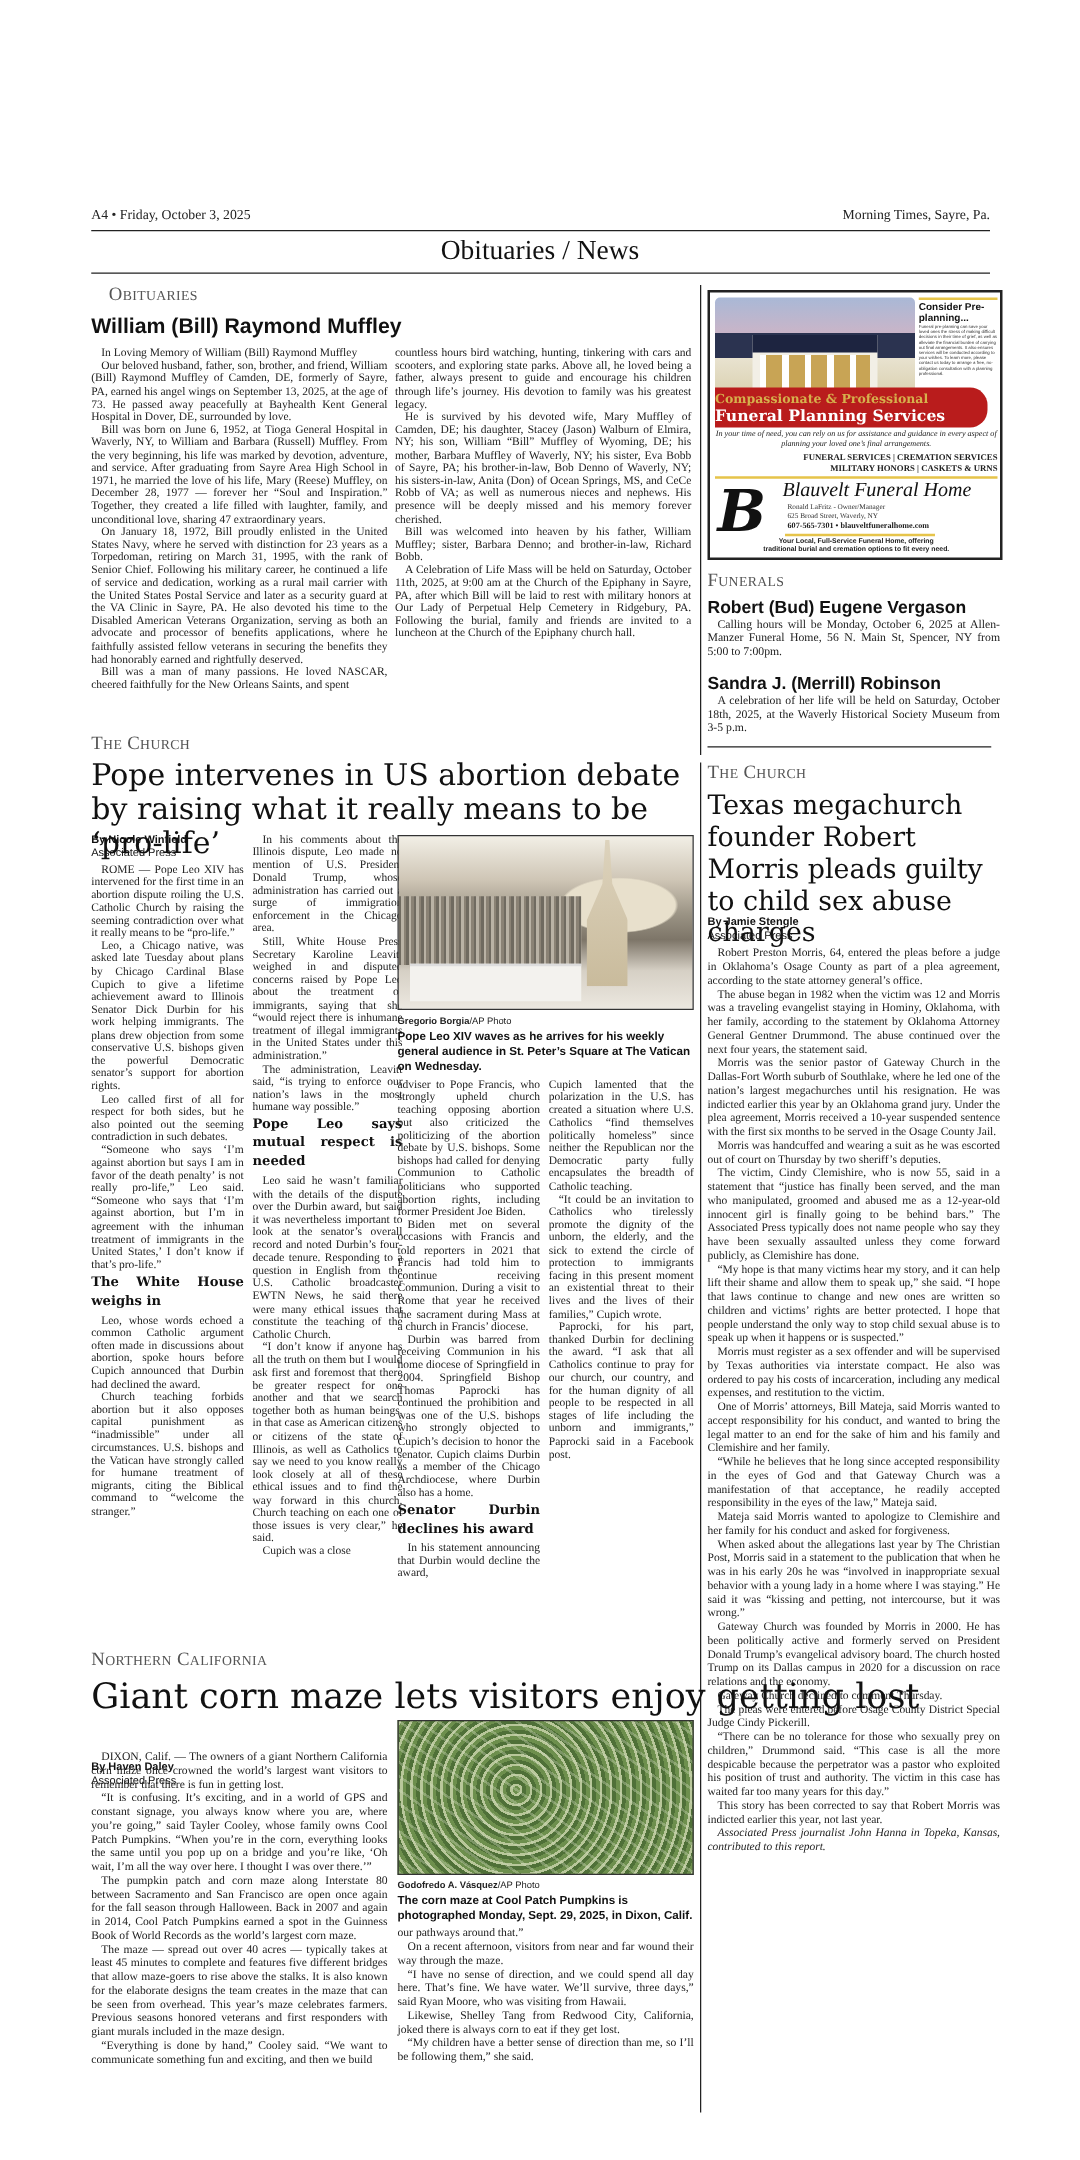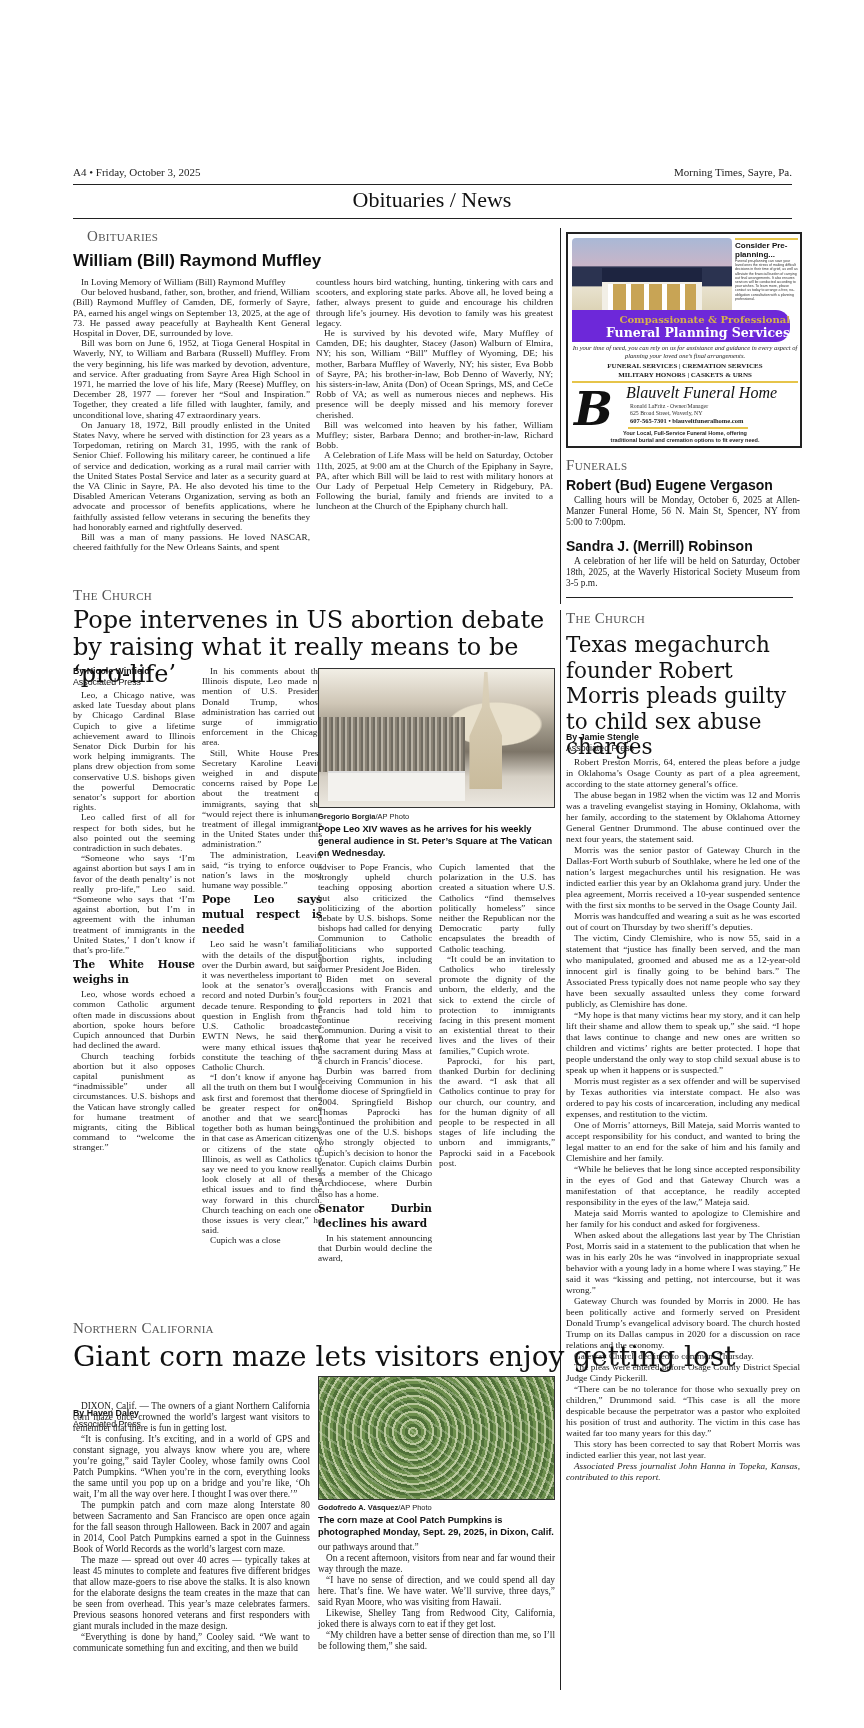--- a/index.html
+++ b/index.html
@@ -23,25 +23,25 @@
 .vline{position:absolute;width:1px;background:#222}
 
 .ad{border:2px solid #222;background:#fff;overflow:hidden}
 .ad-photo{position:absolute;left:4px;top:4px;width:160px;height:80px;border-radius:4px;background:linear-gradient(180deg,#a9b8d6 0%,#c9b5c8 35%,#2b3350 36%,#2b3350 60%,#e8e2cf 61%,#d9cfae 100%)}
 .ad-house{position:absolute;left:30px;top:30px;width:100px;height:45px;background:#f2efe6;border-top:14px solid #1d2440}
 .ad-cols{position:absolute;left:36px;top:46px;width:88px;height:28px;background:repeating-linear-gradient(90deg,#fff 0 5px,#c8a455 5px 18px)}
 .ad-side{position:absolute;left:167px;top:4px;width:63px;height:80px;font-family:"Liberation Sans",sans-serif}
 .ad-side .rule{height:2px;background:#e6c44a;margin-bottom:2px}
 .ad-side b{font-size:8px;line-height:8.5px;display:block;color:#111}
 .ad-side .tiny{font-size:3.5px;line-height:4.2px;color:#333}
-.ad-banner{position:absolute;left:4px;top:76px;width:218px;height:32px;background:#6d28d9;border-radius:0 14px 14px 0;text-align:right;font-family:"DejaVu Serif",serif;font-weight:bold}
+.ad-banner{position:absolute;left:4px;top:76px;width:218px;height:32px;background:#b91c1c;border-radius:0 14px 14px 0;text-align:left;font-family:"DejaVu Serif",serif;font-weight:bold}
 .ad-banner .l1{color:#d6b04c;font-size:10px;line-height:13px;padding-top:3px}
 .ad-banner .l2{color:#fff;font-size:12.5px;line-height:14px}
 .ad-italic{position:absolute;left:4px;top:110px;width:226px;text-align:center;font-style:italic;font-size:6.5px;line-height:8px;color:#222}
-.ad-services{position:absolute;left:4px;top:128px;width:226px;text-align:center;font-weight:bold;font-size:7px;line-height:8.5px;color:#222}
+.ad-services{position:absolute;left:4px;top:128px;width:226px;text-align:right;font-weight:bold;font-size:7px;line-height:8.5px;color:#222}
 .ad-gold{position:absolute;left:4px;height:2px;background:#e6c44a}
 .ad-B{position:absolute;left:6px;top:150px;font-family:"DejaVu Serif",serif;font-size:46px;font-weight:bold;font-style:italic;color:#111;line-height:50px}
 .ad-home{position:absolute;left:58px;top:150px;font-style:italic;font-size:16px;color:#111;font-family:"Liberation Serif",serif}
 .ad-info{position:absolute;left:62px;top:169px;font-size:5.8px;line-height:7px;color:#333}
 .ad-info b{font-weight:bold;font-size:6.5px;color:#222}
 .ad-local{position:absolute;left:4px;top:196px;width:226px;text-align:center;font-family:"Liberation Sans",sans-serif;font-weight:bold;font-size:5.5px;line-height:7px;color:#222}
 .ad-bring{position:absolute;left:4px;top:213px;width:226px;text-align:center;font-family:"Liberation Sans",sans-serif;font-style:italic;font-size:6.5px;color:#222;border-top:1px solid #222;padding-top:1px}
 
 .photo-pope{background:
  radial-gradient(ellipse at 75% 40%,#e8e0cc 0 18%,transparent 19%),
@@ -126,20 +126,21 @@
   </div>
 <div class="hr" style="left:566px;top:597px;width:227px"></div>
 
 <div class="abs kicker" style="left:73px;top:587px">The Church</div>
 <div class="abs head-big" style="left:73px;top:607px;width:485px;font-size:24px">Pope intervenes in US abortion debate by raising what it really means to be ‘pro-life’</div>
 <div class="abs byline" style="left:73px;top:666px">
   <b>By Nicole Winfield</b><br>
   <span>Associated Press</span>
 </div>
 <div class="abs body" style="left:73px;top:690px;width:122px">
+  <p>ROME — Pope Leo XIV has intervened for the first time in an abortion dispute roiling the U.S. Catholic Church by raising the seeming contradiction over what it really means to be “pro-life.”</p>
   <p>Leo, a Chicago native, was asked late Tuesday about plans by Chicago Cardinal Blase Cupich to give a lifetime achievement award to Illinois Senator Dick Durbin for his work helping immigrants. The plans drew objection from some conservative U.S. bishops given the powerful Democratic senator’s support for abortion rights.</p>
   <p>Leo called first of all for respect for both sides, but he also pointed out the seeming contradiction in such debates.</p>
   <p>“Someone who says ‘I’m against abortion but says I am in favor of the death penalty’ is not really pro-life,” Leo said. “Someone who says that ‘I’m against abortion, but I’m in agreement with the inhuman treatment of immigrants in the United States,’ I don’t know if that’s pro-life.”</p>
   <div class="subhead">The White House weighs in</div>
   <p>Leo, whose words echoed a common Catholic argument often made in discussions about abortion, spoke hours before Cupich announced that Durbin had declined the award.</p>
   <p>Church teaching forbids abortion but it also opposes capital punishment as “inadmissible” under all circumstances. U.S. bishops and the Vatican have strongly called for humane treatment of migrants, citing the Biblical command to “welcome the stranger.”</p>
 </div>
 <div class="abs body" style="left:202px;top:666px;width:120px">
   <p>In his comments about the Illinois dispute, Leo made no mention of U.S. President Donald Trump, whose administration has carried out a surge of immigration enforcement in the Chicago area.</p>
   <p>Still, White House Press Secretary Karoline Leavitt weighed in and disputed concerns raised by Pope Leo about the treatment of immigrants, saying that she “would reject there is inhumane treatment of illegal immigrants in the United States under this administration.”</p>

